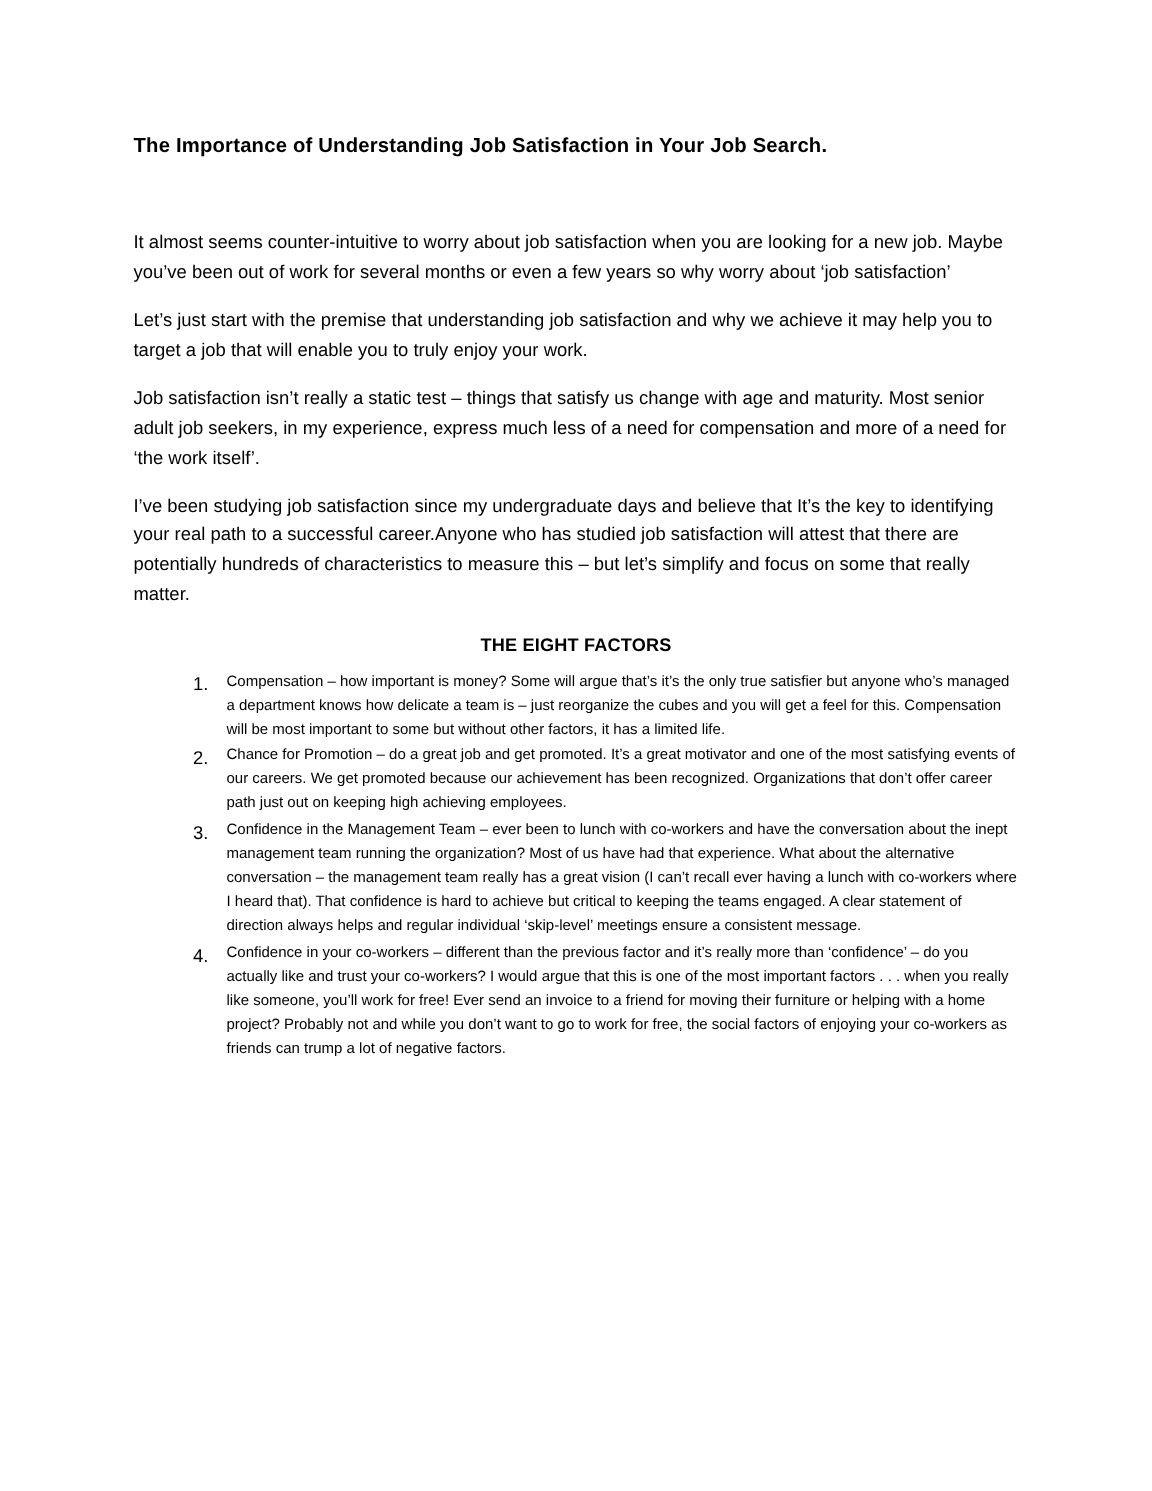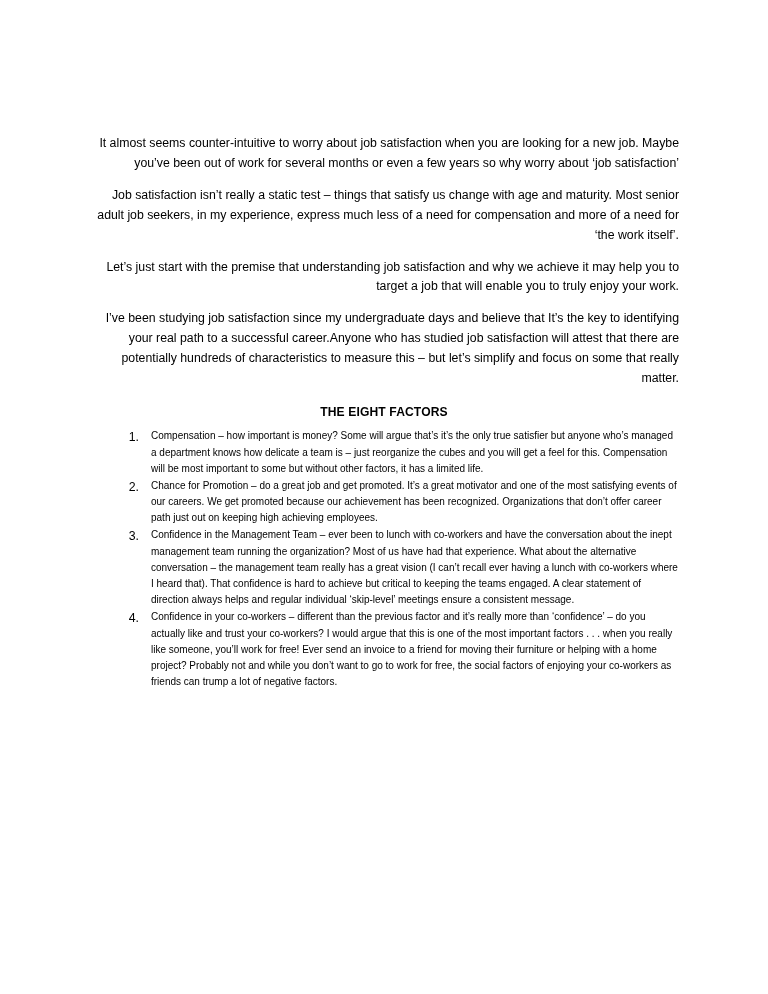--- a/index.html
+++ b/index.html
@@ -29,21 +29,21 @@
     margin: 0 0 0 0;
     letter-spacing: 0.01em;
   }
   .spacer-after-title {
     height: 46px;
   }
   p.para {
     font-size: 12.3px;
     line-height: 1.62;
     margin: 0 0 12px 0;
-    text-align: right;
+    text-align: left;
   }
   p.para:last-of-type {
     margin-bottom: 0;
   }
   .section-head {
     font-size: 12.1px;
     font-weight: bold;
     line-height: 1.6;
     margin: 14px 0 6px 0;
     letter-spacing: 0.01em;
@@ -72,26 +72,27 @@
     text-align: right;
     font-size: 12.3px;
     line-height: 1.62;
   }
 </style>
 </head>
 <body>
 
 <div class="page">
 
+  <h1 class="doc-title">The Importance of Understanding Job Satisfaction in Your Job Search.</h1>
 
   <div class="spacer-after-title"></div>
 
   <p class="para">It almost seems counter-intuitive to worry about job satisfaction when you are looking for a new job. Maybe you’ve been out of work for several months or even a few years so why worry about ‘job satisfaction’</p>
+  <p class="para">Let’s just start with the premise that understanding job satisfaction and why we achieve it may help you to target a job that will enable you to truly enjoy your work.</p>
   <p class="para">Job satisfaction isn’t really a static test – things that satisfy us change with age and maturity. Most senior adult job seekers, in my experience, express much less of a need for compensation and more of a need for ‘the work itself’.</p>
-  <p class="para">Let’s just start with the premise that understanding job satisfaction and why we achieve it may help you to target a job that will enable you to truly enjoy your work.</p>
   <p class="para">I’ve been studying job satisfaction since my undergraduate days and believe that It’s the key to identifying your real path to a successful career.Anyone who has studied job satisfaction will attest that there are potentially hundreds of characteristics to measure this – but let’s simplify and focus on some that really matter.</p>
 
   <div class="section-head">THE EIGHT FACTORS</div>
 
   <ol class="factors">
     <li>Compensation – how important is money? Some will argue that’s it’s the only true satisfier but anyone who’s managed a department knows how delicate a team is – just reorganize the cubes and you will get a feel for this. Compensation will be most important to some but without other factors, it has a limited life.</li>
     <li>Chance for Promotion – do a great job and get promoted. It’s a great motivator and one of the most satisfying events of our careers. We get promoted because our achievement has been recognized. Organizations that don’t offer career path just out on keeping high achieving employees.</li>
     <li>Confidence in the Management Team – ever been to lunch with co-workers and have the conversation about the inept management team running the organization? Most of us have had that experience. What about the alternative conversation – the management team really has a great vision (I can’t recall ever having a lunch with co-workers where I heard that). That confidence is hard to achieve but critical to keeping the teams engaged. A clear statement of direction always helps and regular individual ‘skip-level’ meetings ensure a consistent message.</li>
     <li>Confidence in your co-workers – different than the previous factor and it’s really more than ‘confidence’ – do you actually like and trust your co-workers? I would argue that this is one of the most important factors . . . when you really like someone, you’ll work for free! Ever send an invoice to a friend for moving their furniture or helping with a home project? Probably not and while you don’t want to go to work for free, the social factors of enjoying your co-workers as friends can trump a lot of negative factors.</li>
   </ol>

